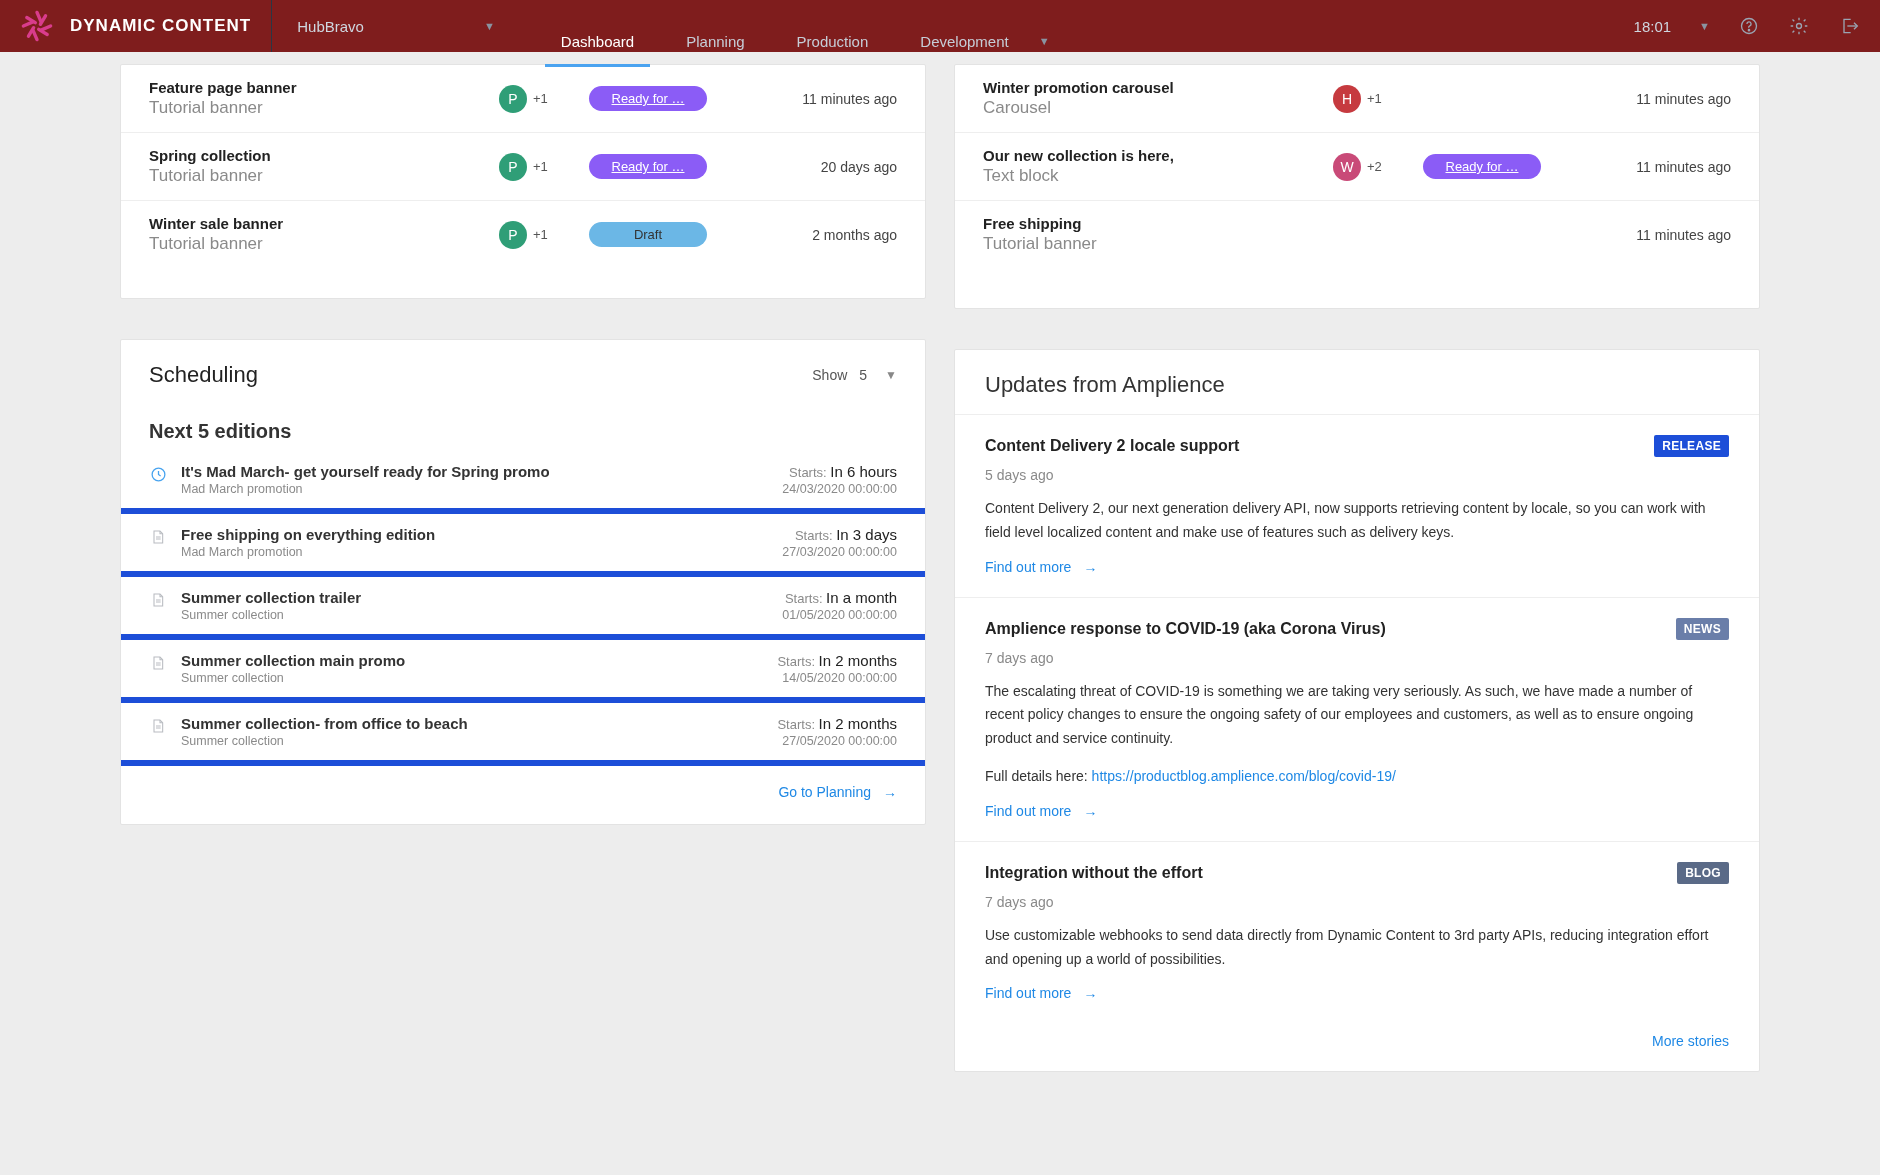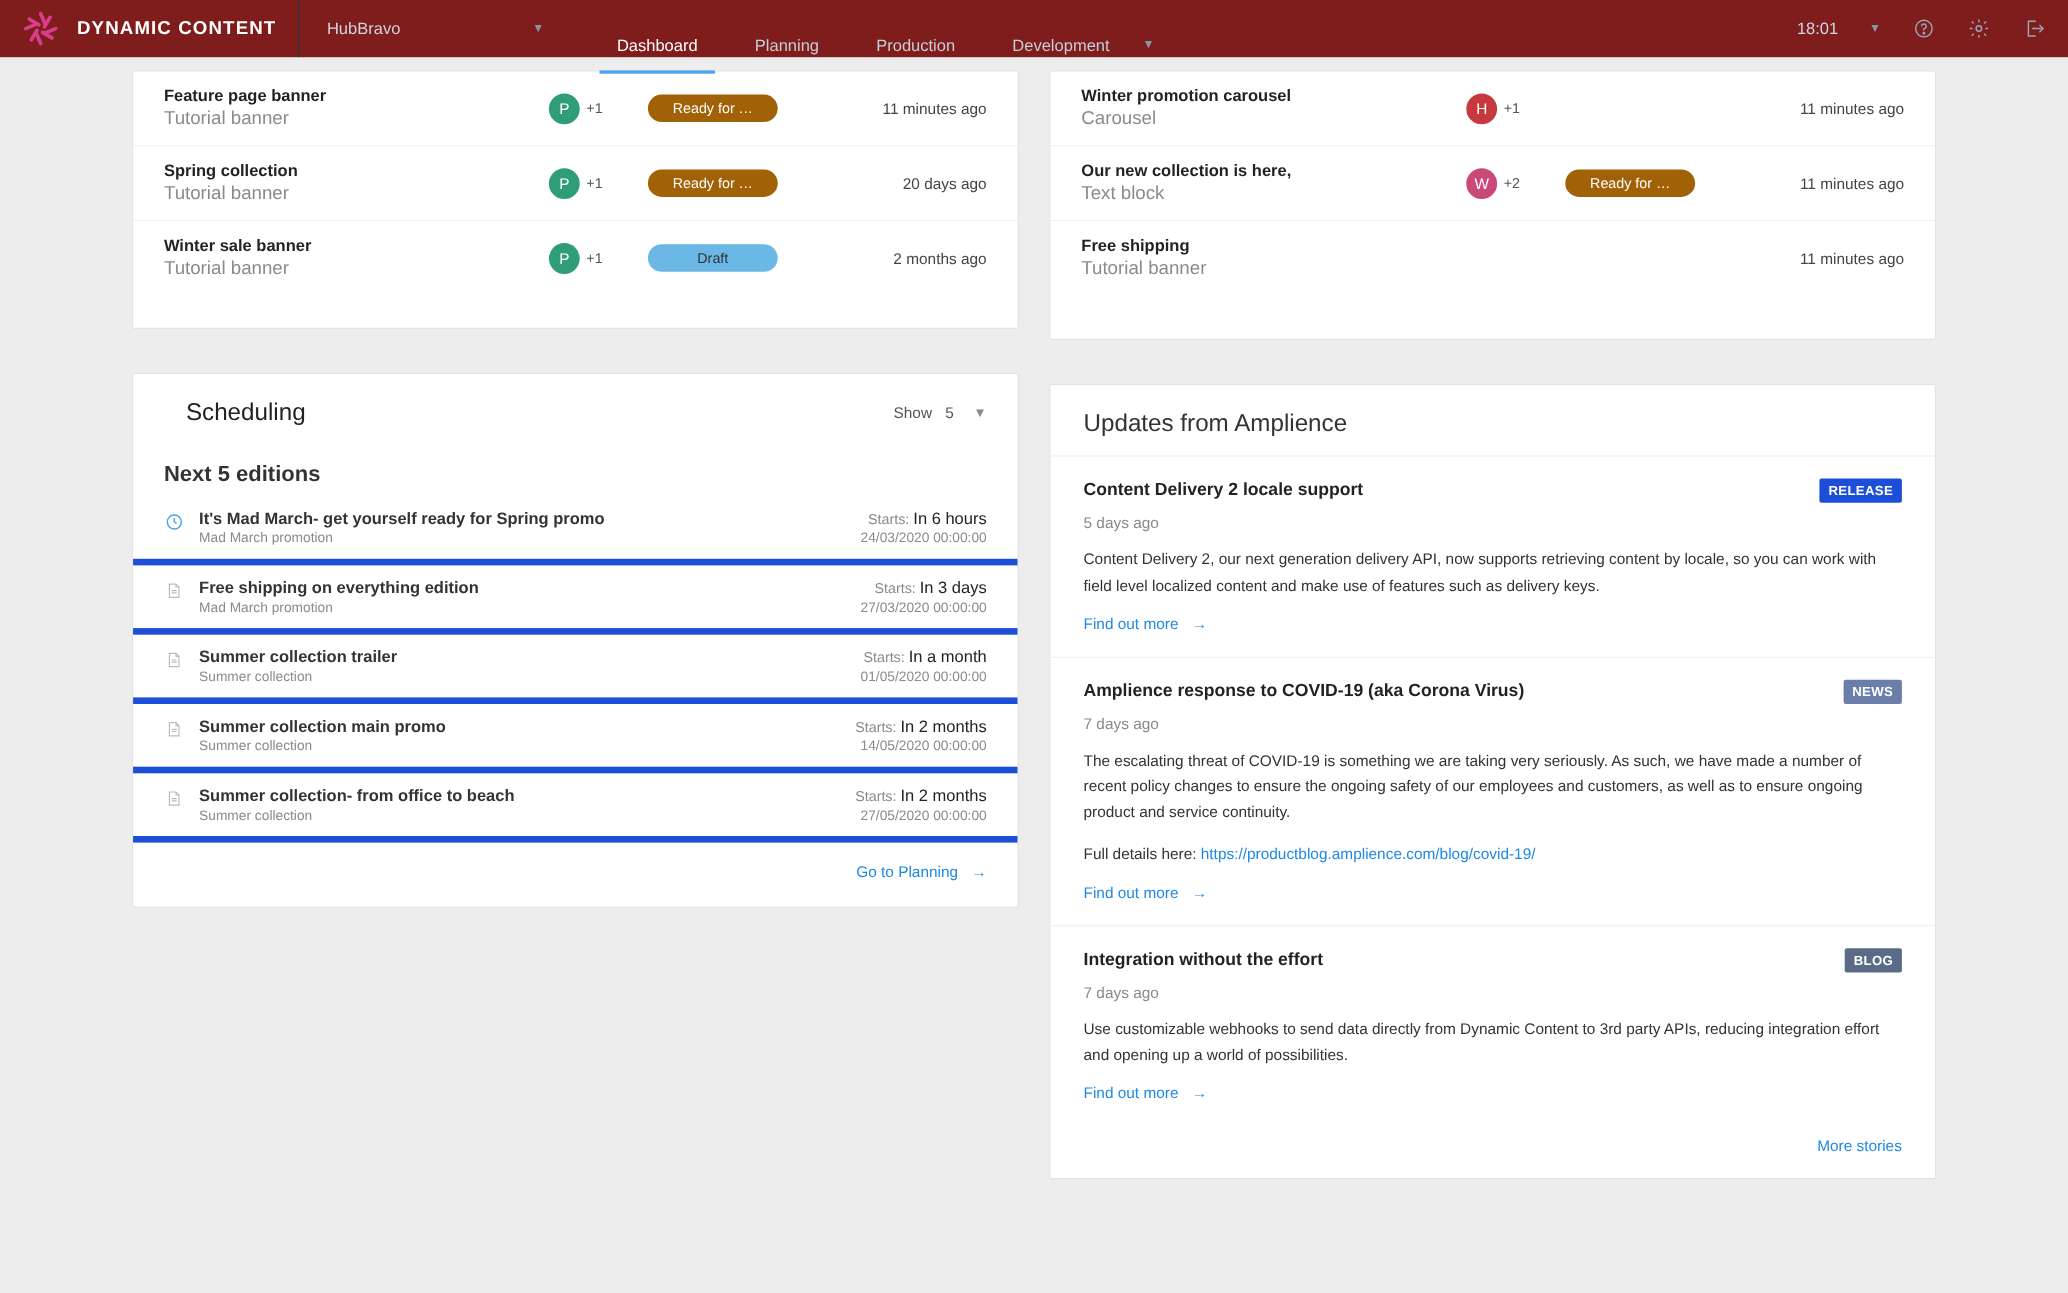--- a/index.html
+++ b/index.html
@@ -35,29 +35,29 @@
   .content-row .title{ font-weight:700; font-size:15px; color:#222;}
   .content-row .subtitle{ color:#8a8a8a; font-size:17px; margin-top:2px;}
   .content-row .people{ flex:0 0 90px; display:flex; align-items:center; gap:6px;}
   .avatar{ width:28px; height:28px; border-radius:50%; color:#fff; display:flex; align-items:center; justify-content:center; font-size:14px;}
   .avatar.green{ background:#2f9e77;}
   .avatar.red{ background:#c63a3f;}
   .avatar.pink{ background:#c94a78;}
   .pcount{ color:#555; font-size:13px;}
   .status-col{ flex:0 0 125px; display:flex; align-items:center;}
   .pill{ width:118px; text-align:center; padding:5px 10px; border-radius:14px; color:#fff; font-size:13px; white-space:nowrap; overflow:hidden; text-overflow:ellipsis;}
-  .pill.pink{ background:#a16207;}
+  .pill.pink{ background:#8b5cf6;text-decoration:underline;}
   .pill.blue{ background:#6bb7e6; color:#333;}
   .time-col{ margin-left:auto; color:#444; font-size:14px;}
 
   .card.content-top{ padding-bottom:30px;}
   .card.content-top-right{ padding-bottom:40px;}
 
   
-  .sched-header{ display:flex; align-items:center; padding:22px 28px 16px;margin-left:20px;}
+  .sched-header{ display:flex; align-items:center; padding:22px 28px 16px;}
   .sched-header h2{ font-size:22px; font-weight:400; color:#222;}
   .sched-show{ margin-left:auto; display:flex; align-items:center; gap:12px; color:#555; font-size:14px;}
   .sched-dd{ display:flex; align-items:center; gap:18px; cursor:pointer;}
   .sched-dd .caret{ color:#888; font-size:12px;}
   .tabs{ display:flex; border-bottom:1px solid #eee; padding:0 28px;}
   .tab{ padding:12px 18px; font-size:14px; color:#555; cursor:pointer; position:relative;}
   .tab.active{ color:#1e88e5; font-weight:600;}
   .tab.active::after{ content:""; position:absolute; left:0; right:0; bottom:-1px; height:3px; background:#1e88e5;}
   .sched-subhead{ font-weight:700; font-size:20px; padding:16px 28px 8px;}
   .ed-row{ display:flex; align-items:flex-start; padding:12px 28px; border-bottom:6px solid #1d4ed8; gap:14px;}

